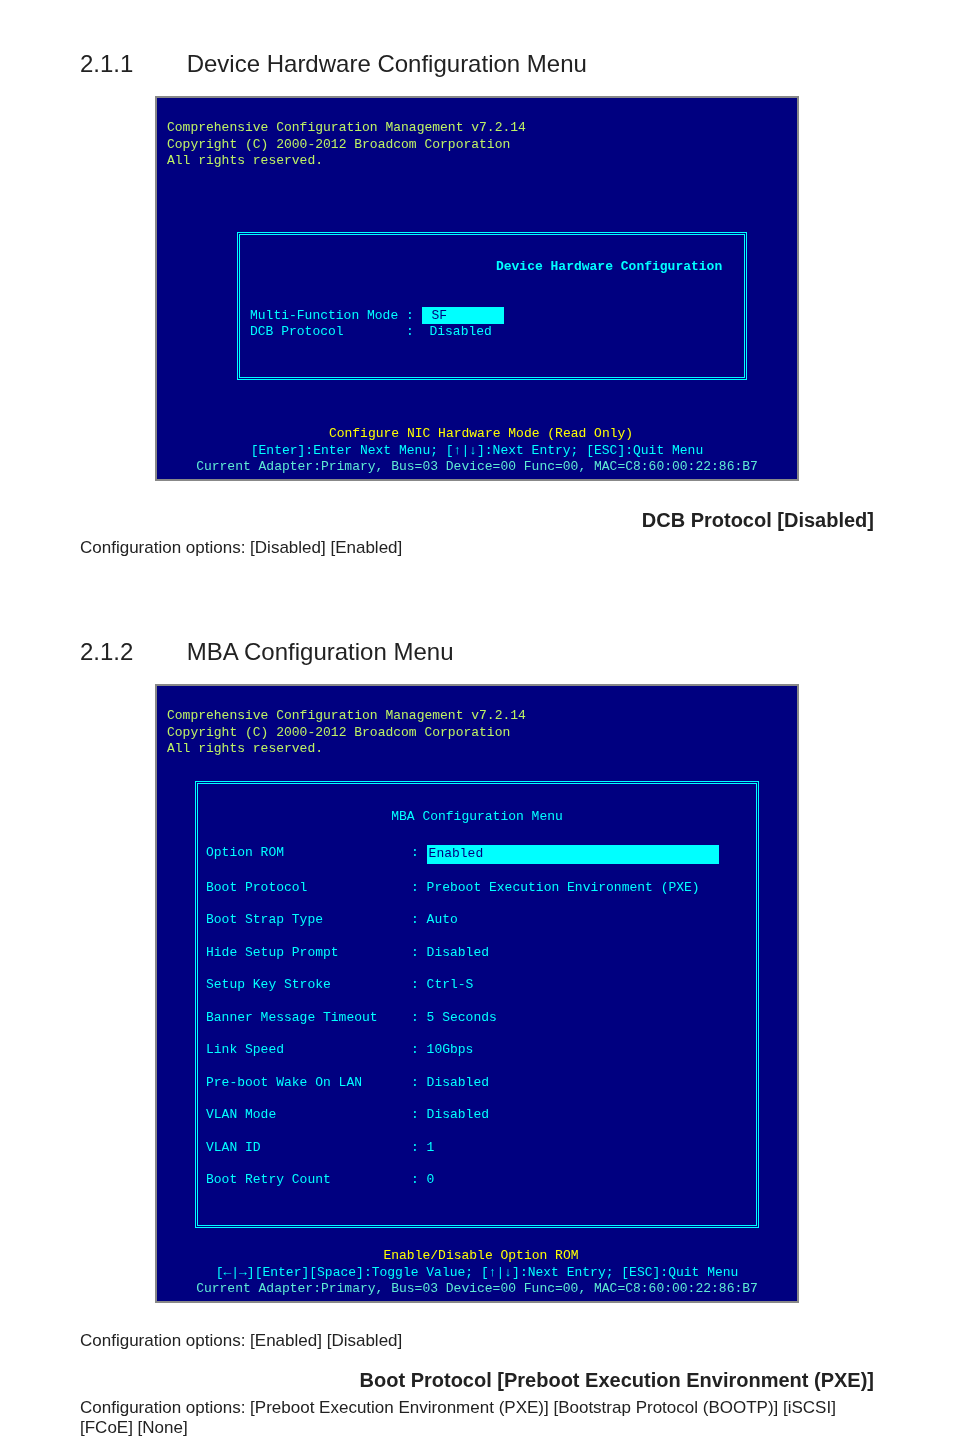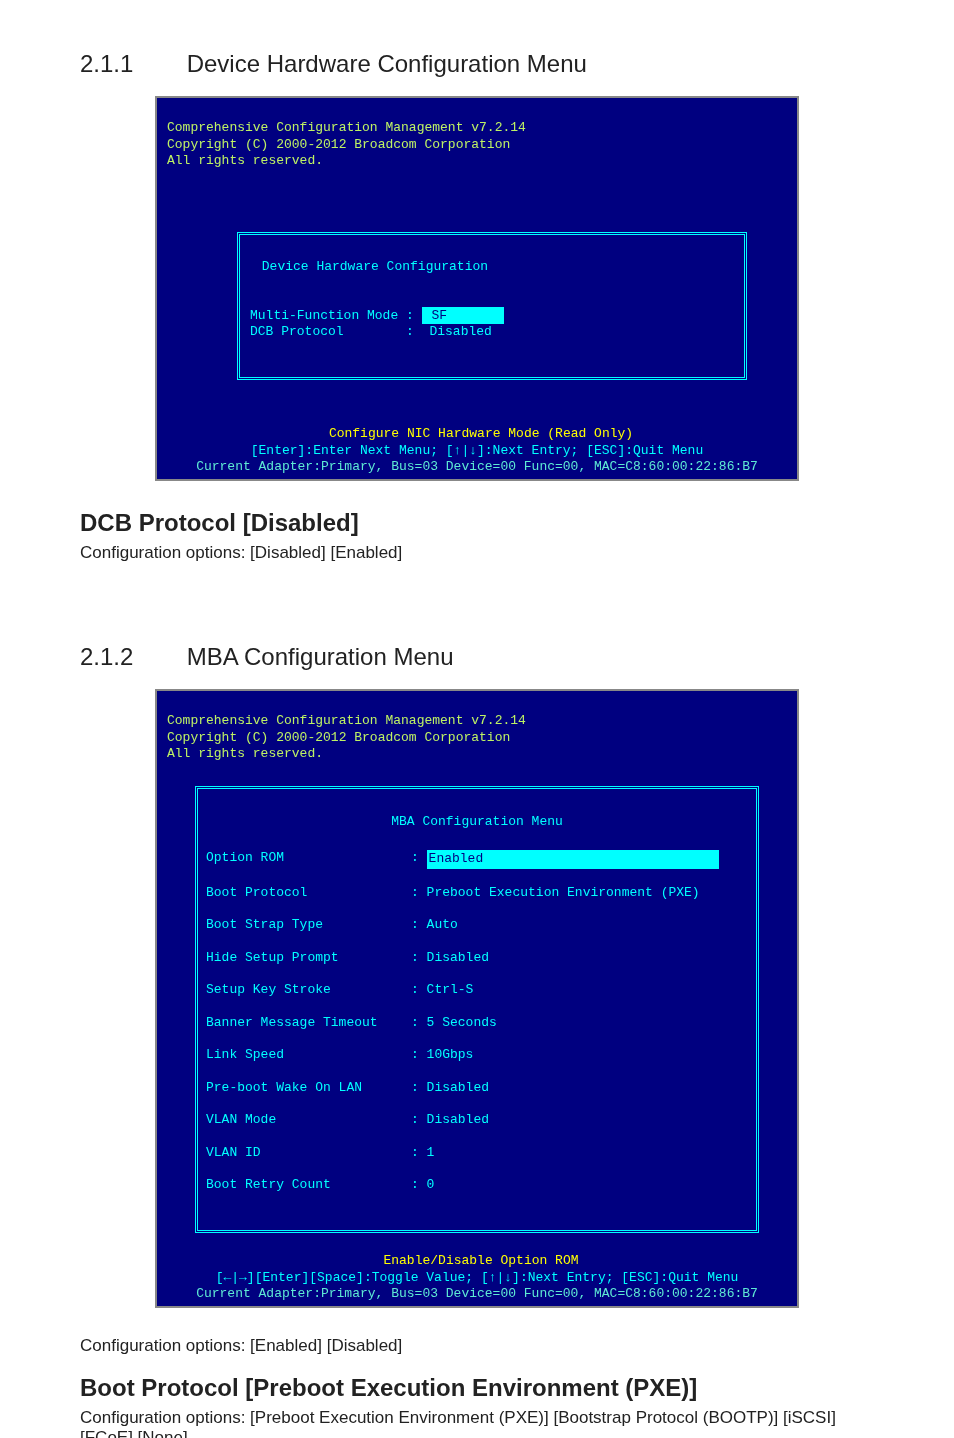--- a/index.html
+++ b/index.html
@@ -45,22 +45,23 @@
     color: #000080;
     padding: 1px 2px;
     text-align: right;
   }
   .dbox-outer {
     margin: 14px 40px 14px 70px;
     border: 3px double #00ffff;
     padding: 4px 10px 20px 10px;
   }
   .dbox-title {
-    text-align: left;
+    text-align: right;
     margin-top: -12px;
+    font-weight: bold;
   }
   .dbox-title span {
     background: #000080;
     padding: 0 4px;
   }
   .dblline {
     border: 3px double #00ffff;
     margin: 8px 28px 4px 28px;
     padding: 4px 8px 4px 8px;
   }
@@ -69,23 +70,24 @@
     margin-top: -12px;
     margin-bottom: 4px;
   }
   .dblline .title span {
     background: #000080;
     padding: 0 4px;
   }
   .row { display: flex; }
   .lbl { width: 205px; }
   .h3 {
-    font-size: 24px;
+    font-size: 20px;
     font-weight: bold;
     margin: 18px 0 6px 0;
+    text-align: right;
   }
   .body {
     font-size: 17px;
     margin: 0 0 30px 0;
   }
   .center { text-align: center; }
 </style>
 </head>
 <body>
 

